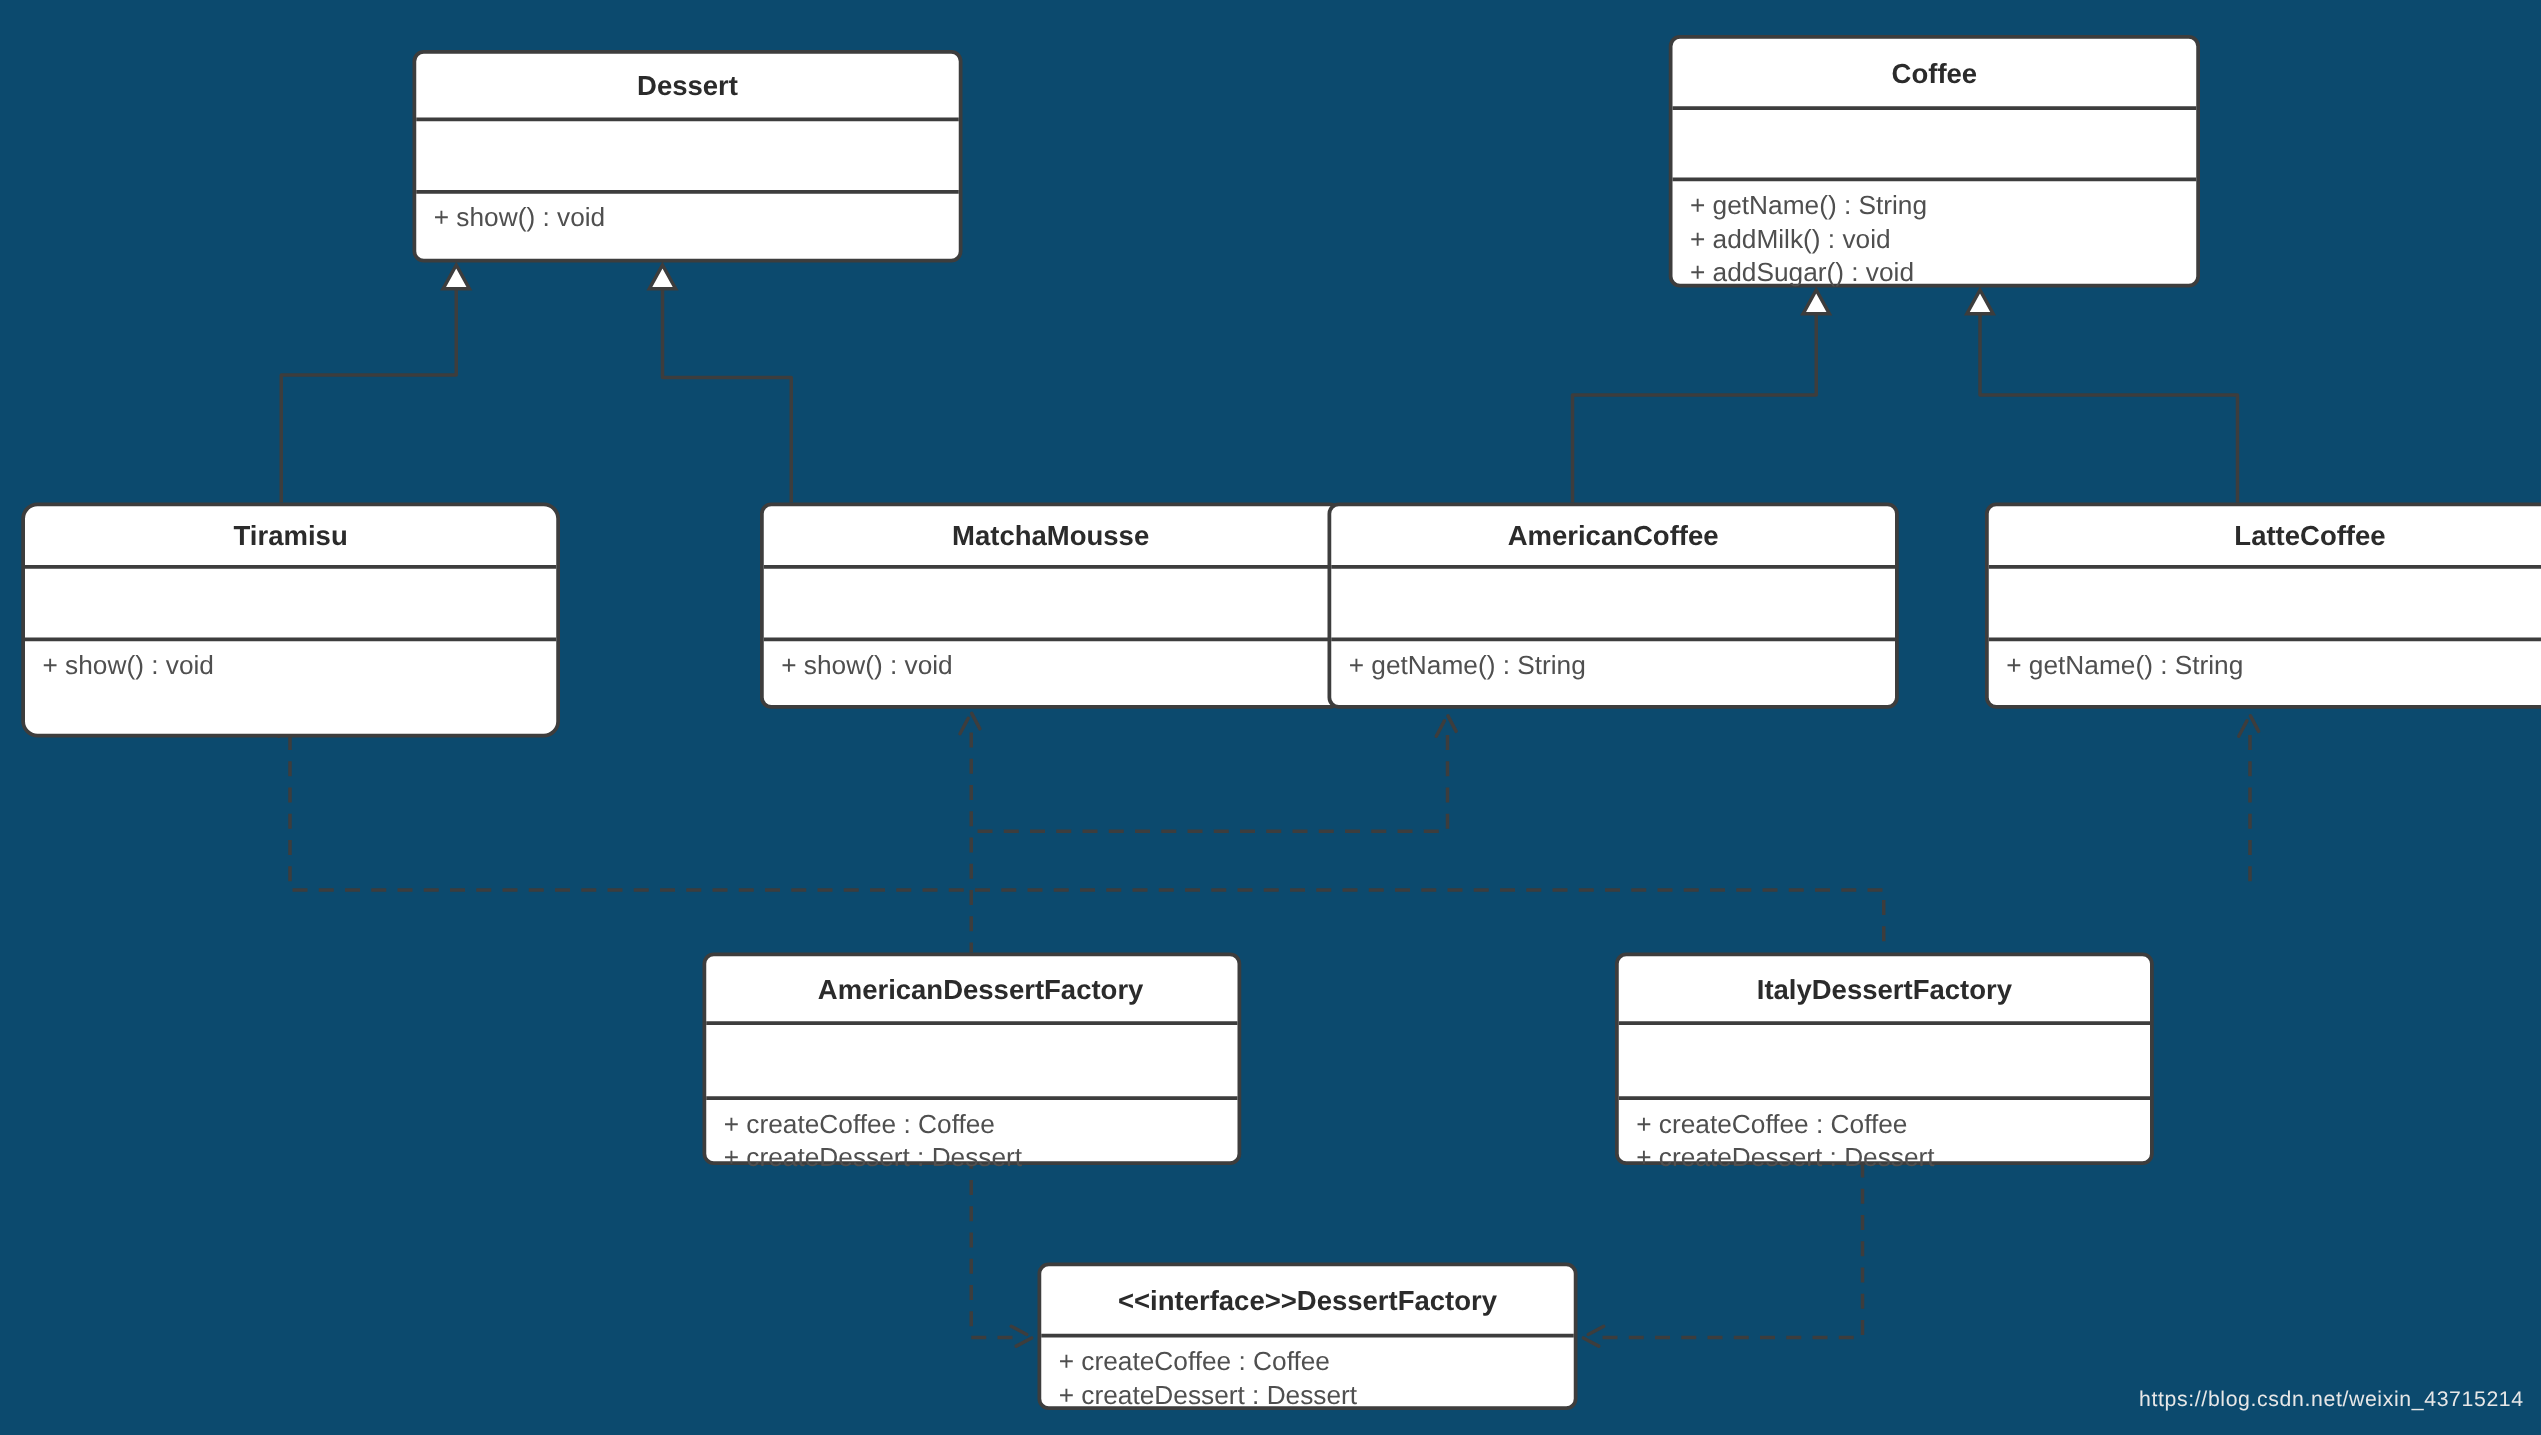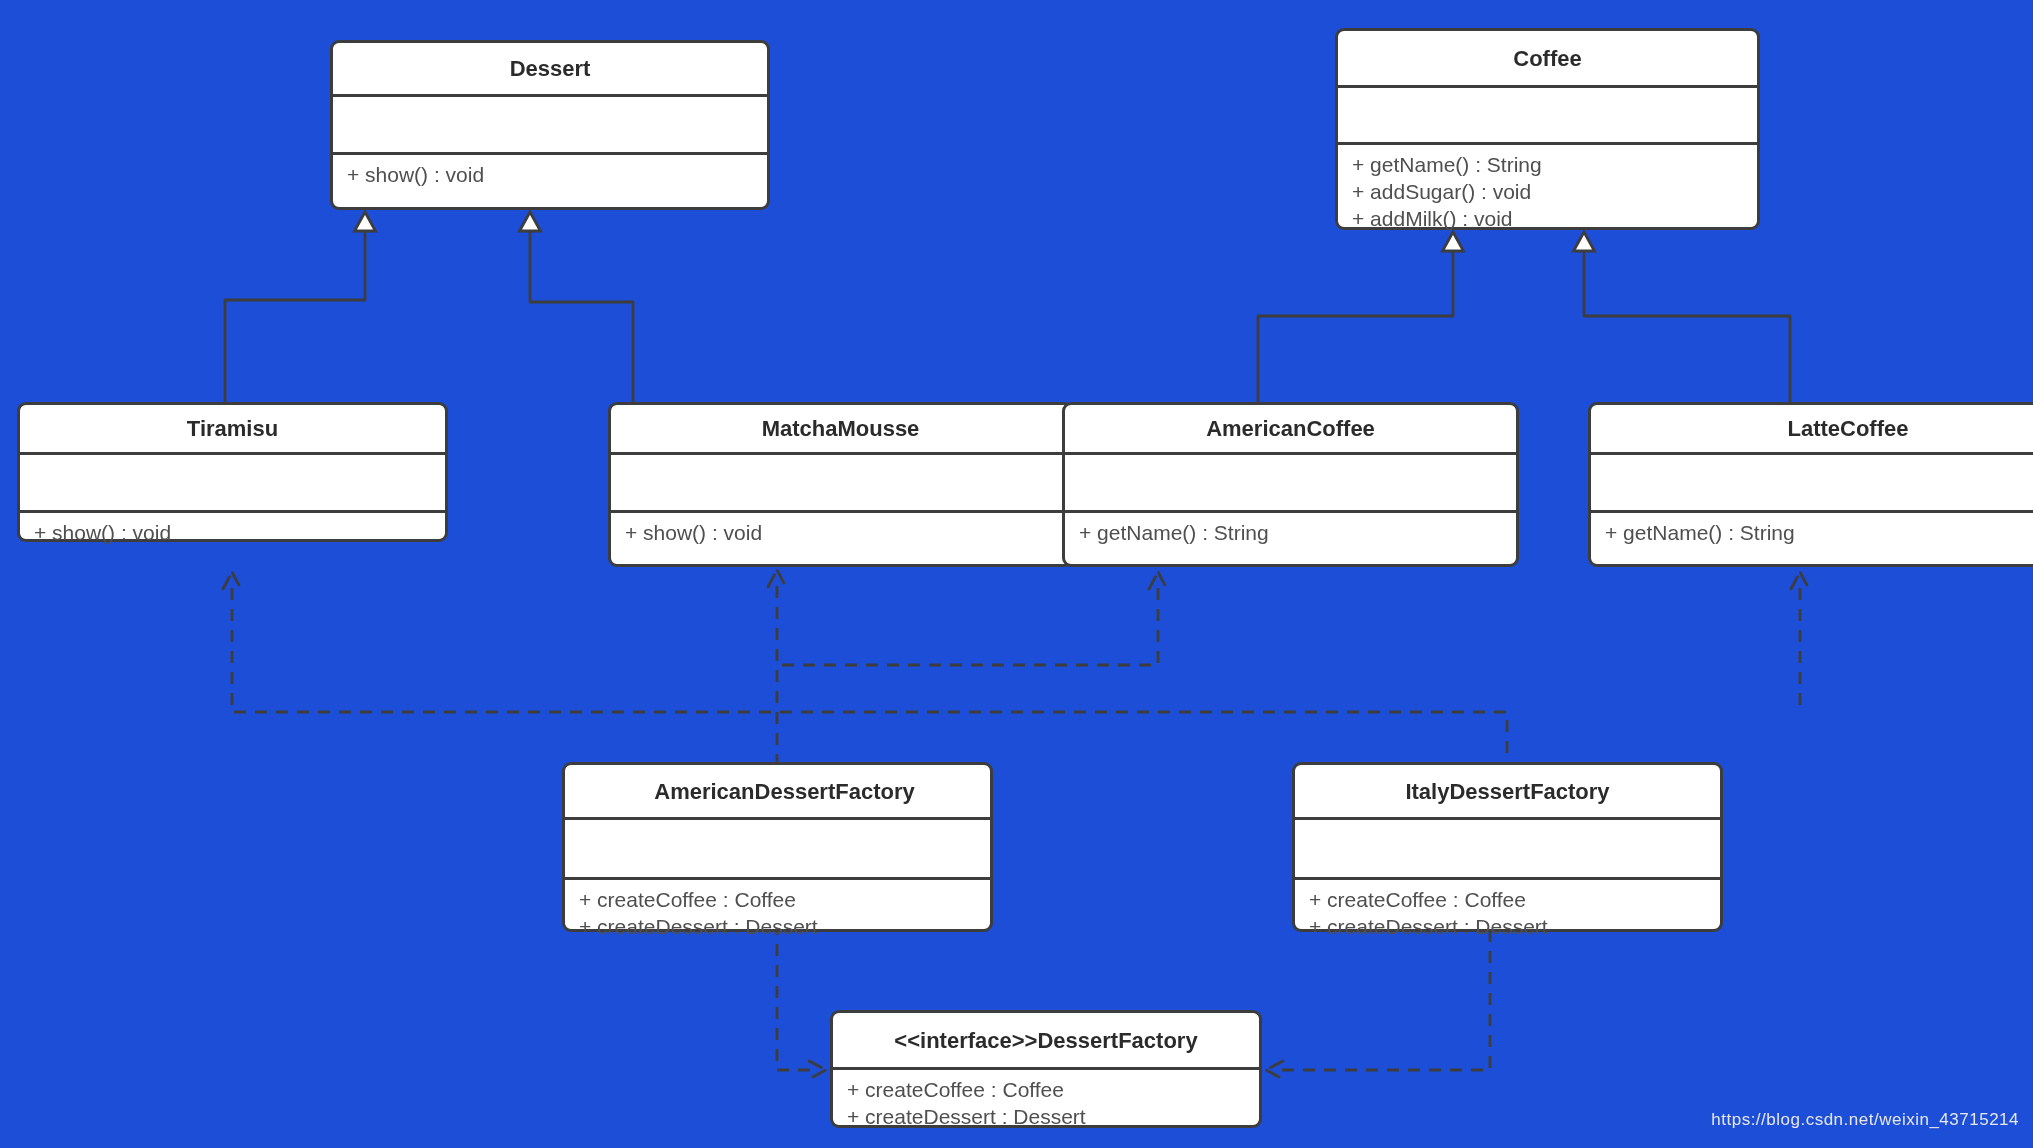--- a/index.html
+++ b/index.html
@@ -1,19 +1,19 @@
 <!DOCTYPE html>
 <html><head>
 <meta charset="utf-8">
 <style>
   html,body{margin:0;padding:0;background:#ffffff;}
   #stage{
     position:relative;
     width:2033px;height:1148px;
-    background:#1d4ed8;
+    background:#0c4a6e;
     overflow:hidden;
     font-family:"Liberation Sans","DejaVu Sans",sans-serif;
   }
   #connector-layer{position:absolute;left:0;top:0;width:2033px;height:1148px;}
   .uml-class{
     position:absolute;
     background:#ffffff;
     border:3px solid #3d3d3d;
     border-radius:9px;
     box-sizing:border-box;
@@ -107,25 +107,25 @@
         <div class="uml-attrs" style="height: 58px;"></div>
         <div class="uml-methods" style="height: 58px;">
           <div class="uml-method">+ show() : void</div>
         </div>
       </div>
       <div class="uml-class" style="left: 1335px; top: 28px; width: 425px; height: 202px;">
         <div class="uml-title" style="height: 57px; line-height: 55px;">Coffee</div>
         <div class="uml-attrs" style="height: 57px;"></div>
         <div class="uml-methods" style="height: 88px;">
           <div class="uml-method">+ getName() : String</div>
+          <div class="uml-method">+ addMilk() : void</div>
           <div class="uml-method">+ addSugar() : void</div>
-          <div class="uml-method">+ addMilk() : void</div>
         </div>
       </div>
-      <div class="uml-class" style="left: 17px; top: 402px; width: 431px; height: 140px;">
+      <div class="uml-class" style="left: 17px; top: 402px; width: 431px; height: 188px; border-radius: 13px;">
         <div class="uml-title" style="height: 50px; line-height: 48px;">Tiramisu</div>
         <div class="uml-attrs" style="height: 58px;"></div>
         <div class="uml-methods" style="height: 57px;">
           <div class="uml-method">+ show() : void</div>
         </div>
       </div>
       <div class="uml-class" style="left: 608px; top: 402px; width: 465px; height: 165px;">
         <div class="uml-title" style="height: 50px; line-height: 48px;">MatchaMousse</div>
         <div class="uml-attrs" style="height: 58px;"></div>
         <div class="uml-methods" style="height: 57px;">

